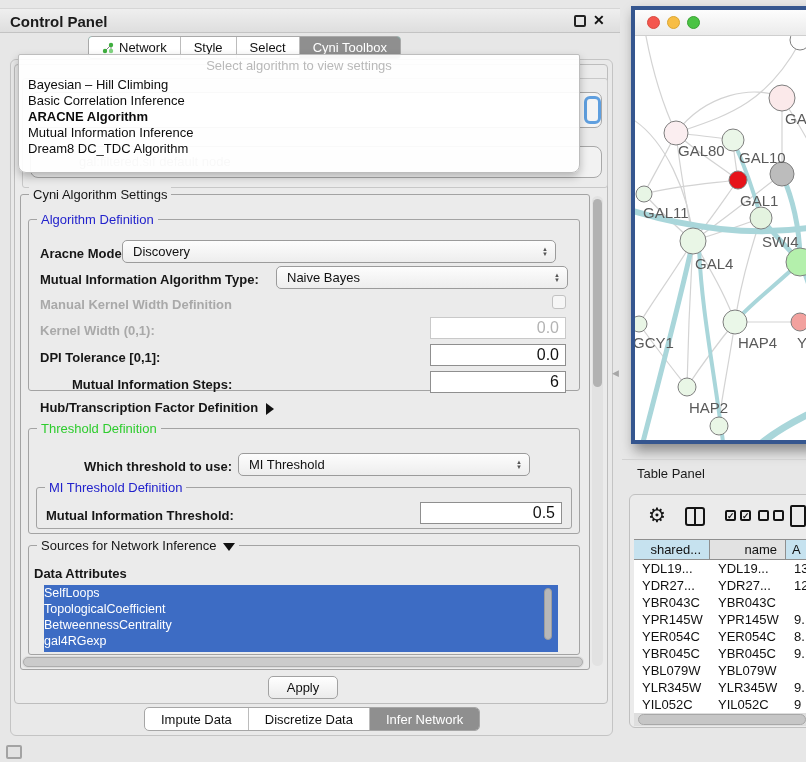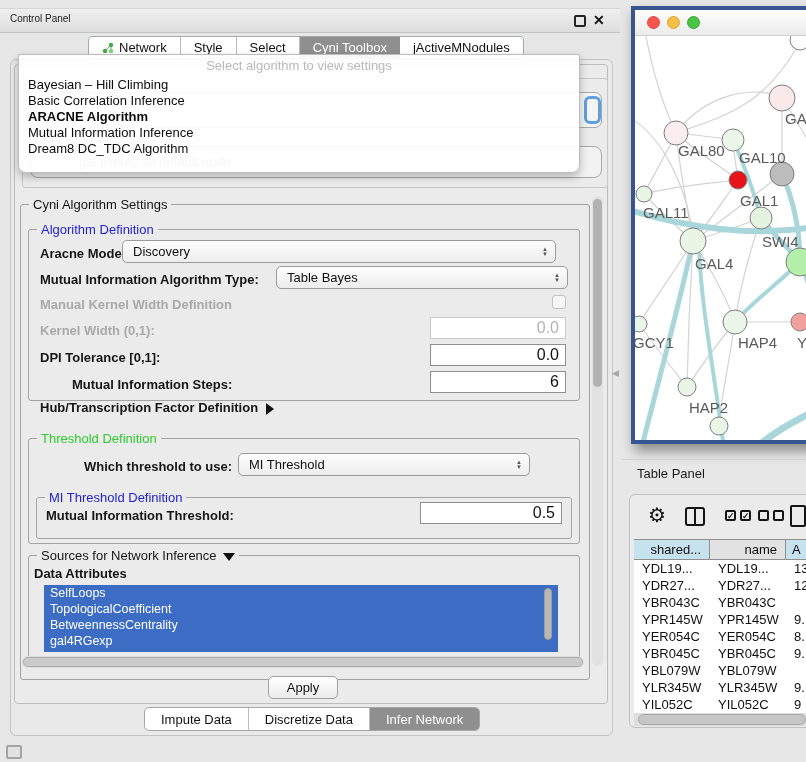--- a/index.html
+++ b/index.html
@@ -3,21 +3,21 @@
 <meta charset="utf-8">
 <style>
   * { margin:0; padding:0; box-sizing:border-box; }
   html,body { width:806px; height:762px; overflow:hidden; background:#e7e7e7;
     font-family:"Liberation Sans", sans-serif; position:relative; }
 
   
   .cp-titlebar { position:absolute; left:0; top:8; top:8px; width:620px; height:25px;
     background:linear-gradient(#efefef,#dedede); border-top:1px solid #d6d6d6;
     border-bottom:1px solid #c3c3c3; }
-  .cp-title { position:absolute; left:10px; top:4px; font-size:10px; color:#1b1b1b; }
+  .cp-title { position:absolute; left:10px; top:4px; font-size:15px; color:#1b1b1b;font-weight:bold; }
   .cp-float { position:absolute; left:574px; top:6px; width:12px; height:12px;
     border:2px solid #222; border-radius:2px; }
   .cp-close { position:absolute; left:593px; top:3px; font-size:14px; font-weight:bold; color:#111; }
 
   .toptabs { position:absolute; left:88px; top:36px; height:23px; display:flex;
     background:#5eead4; border:1px solid #a9a9a9; border-radius:4px; overflow:hidden; }
   .toptab { padding:0 13px; font-size:13px; color:#111; display:flex; align-items:center;
     border-right:1px solid #bcbcbc; background:#fff; gap:5px; }
   .toptab:last-child { border-right:none; }
   .toptab.sel { background:#8f8f8f; color:#fff; border-right:none; }
@@ -39,21 +39,21 @@
     font-size:13px; color:#9a9a9a; line-height:30px; padding-left:48px; }
 
   
   .popup { position:absolute; left:18px; top:54px; width:562px; height:119px;
     background:rgba(255,255,255,0.93); border:1px solid #bdbdbd;
     border-radius:2px 2px 8px 8px; box-shadow:0 4px 9px rgba(0,0,0,0.25); z-index:30; }
   .popup-prompt { height:22px; text-align:center; font-size:13px; color:#b9b9b9; line-height:22px; }
   .popup-item { height:16px; font-size:13px; color:#0c0c0c; line-height:16px; padding-left:9px; }
   .popup-item.bold { font-weight:bold; }
 
-  .group { position:absolute; border:1px solid #a3a3a3; border-radius:3px;margin-top:10px; }
+  .group { position:absolute; border:1px solid #a3a3a3; border-radius:3px; }
   .legend { position:absolute; top:-8px; left:8px; background:#ebebeb; padding:0 4px;
     font-size:13px; white-space:nowrap; }
 
   label.row-label { position:absolute; font-size:13px; font-weight:bold; color:#161616; }
   label.disabled { color:#a9a9a9; }
 
   .combo { position:absolute; background:linear-gradient(#fdfdfd,#ededed);
     border:1px solid #9b9b9b; border-radius:5px; font-size:13px; color:#111;
     display:flex; align-items:center; padding-left:10px; }
   .combo .arrows { position:absolute; right:7px; top:50%; transform:translateY(-50%);
@@ -66,21 +66,21 @@
   .checkbox { position:absolute; width:14px; height:14px; border:1px solid #c2c2c2;
     border-radius:3px; background:#f6f6f6; }
 
   .vscroll { position:absolute; left:592px; top:196px; width:11px; height:470px;
     background:#e2e2e2; border-radius:6px; }
   .vscroll .thumb { position:absolute; left:1px; top:3px; width:9px; height:188px;
     background:#b2b2b2; border-radius:5px; }
 
   .attr-list { position:absolute; left:44px; top:585px; width:514px; height:67px;
     background:#3d6cc4; overflow:hidden; }
-  .attr-item { height:16px; line-height:16px; font-size:12.5px; color:#fff; padding-left:6px; }
+  .attr-item { height:16px; line-height:16px; font-size:12.5px; color:#fff; }
   .attr-scroll { position:absolute; left:500px; top:3px; width:8px; height:52px;
     background:#b8b8b8; border-radius:4px; border:1px solid #9d9d9d; }
 
   .hscroll { position:absolute; left:22px; top:656px; width:562px; height:12px;
     background:#dcdcdc; border-radius:6px; }
   .hscroll .thumb { position:absolute; left:1px; top:1px; right:1px; height:10px;
     background:#cbcbcb; border:1px solid #adadad; border-radius:5px; }
 
   .apply-btn { position:absolute; left:268px; top:676px; width:70px; height:23px;
     background:linear-gradient(#ffffff,#ebebeb); border:1px solid #a2a2a2; border-radius:5px;
@@ -173,23 +173,20 @@
   </div>
   <div class="toptab">
       <span>Style</span>
     </div>
   <div class="toptab">
       <span>Select</span>
     </div>
   <div class="toptab sel">
       <span>Cyni Toolbox</span>
     </div>
-  <div class="toptab">
-      <span>jActiveMNodules</span>
-    </div>
 </div>
 
 <div class="outer-box"></div>
 
 <div class="settings-panel"></div>
 
 <div class="ghost-group"></div>
 <div class="ghost-combo1"></div>
 <div class="ghost-ring"></div>
 <div class="ghost-combo2">
@@ -207,21 +204,21 @@
 <div class="group" style="left:28px; top:219px; width:552px; height:172px;">
   <span class="legend" style="color:#2222cc;">Algorithm Definition</span>
 </div>
 <label class="row-label" style="left:40px; top:246px;">Aracne Mode:</label>
 <div class="combo" style="left:122px; top:240px; width:434px; height:23px;">
   <span>Discovery</span>
   <span class="arrows">▲<br>▼</span>
 </div>
 <label class="row-label" style="left:40px; top:272px;">Mutual Information Algorithm Type:</label>
 <div class="combo" style="left:276px; top:266px; width:292px; height:23px;">
-  <span>Table Bayes</span>
+  <span>Naive Bayes</span>
   <span class="arrows">▲<br>▼</span>
 </div>
 <label class="row-label disabled" style="left:40px; top:297px;">Manual Kernel Width Definition</label>
 <span class="checkbox" style="left:552px; top:295px;"></span>
 <label class="row-label disabled" style="left:40px; top:323px;">Kernel Width (0,1):</label>
 <div class="field disabled" style="left:430px; top:317px; width:136px; height:22px;">
   <span>0.0</span>
 </div>
 <label class="row-label" style="left:40px; top:350px;">DPI Tolerance [0,1]:</label>
 <div class="field" style="left:430px; top:344px; width:136px; height:22px;">

